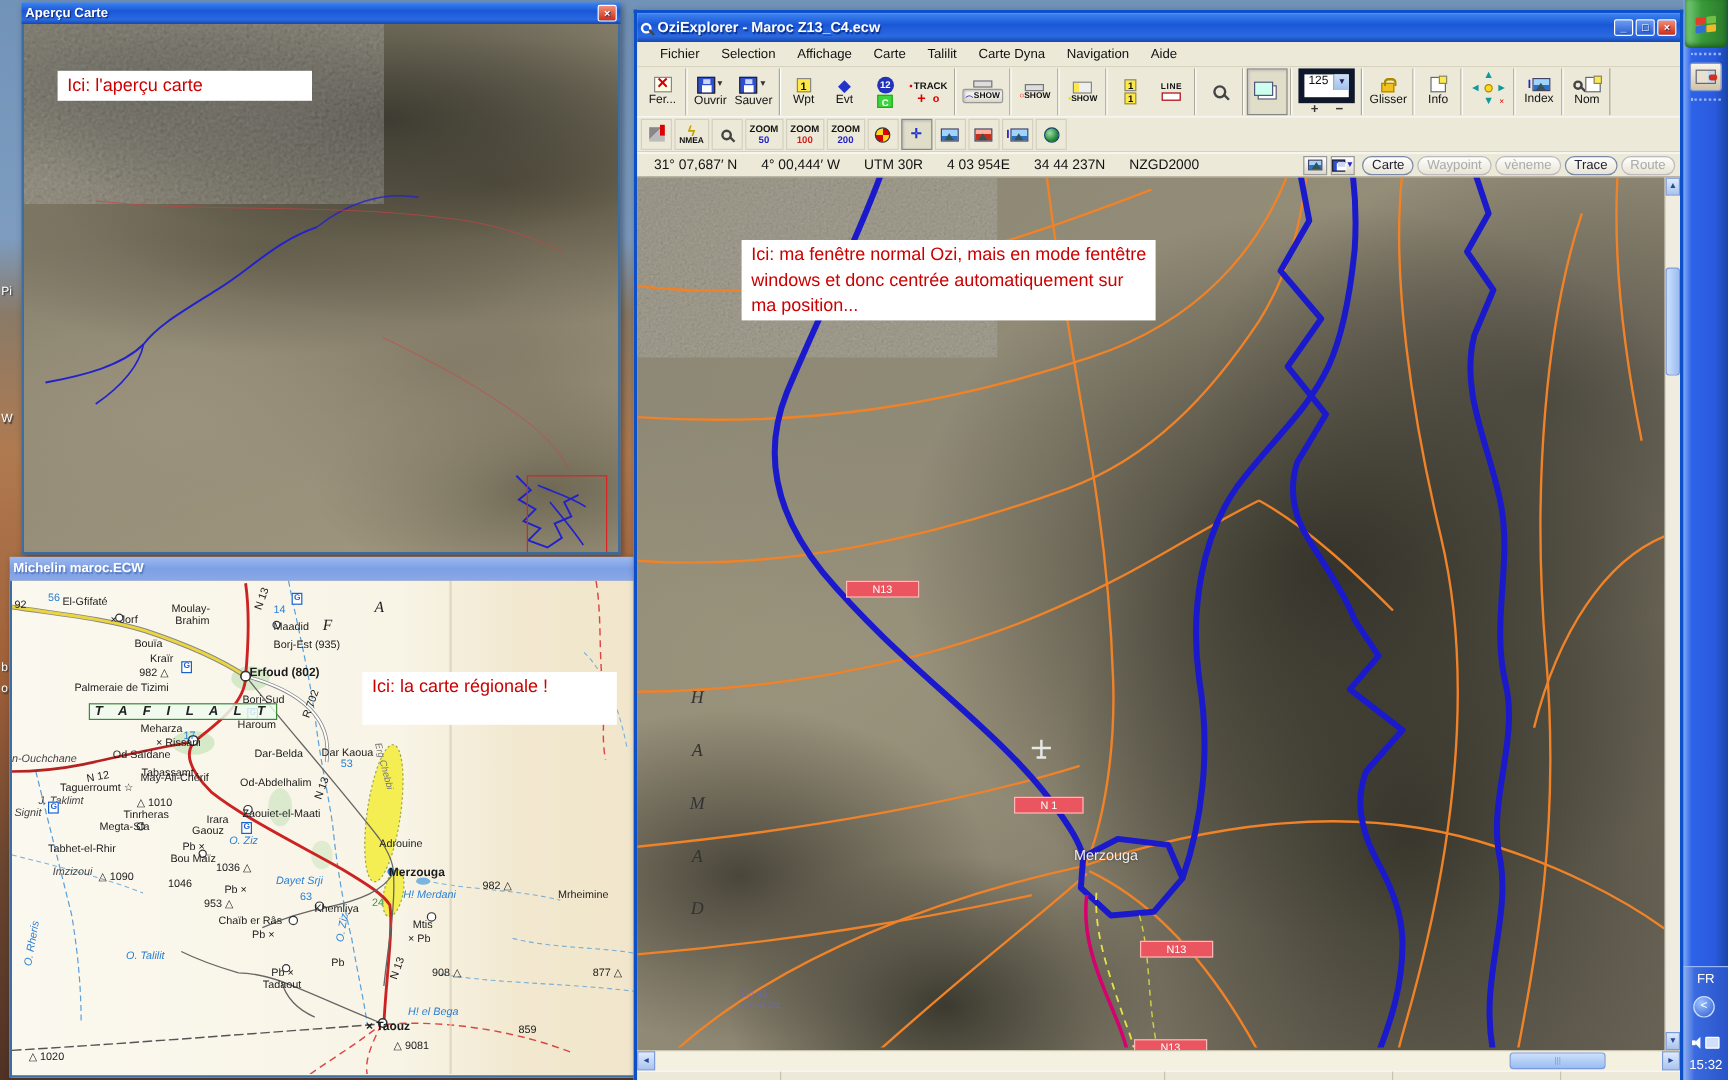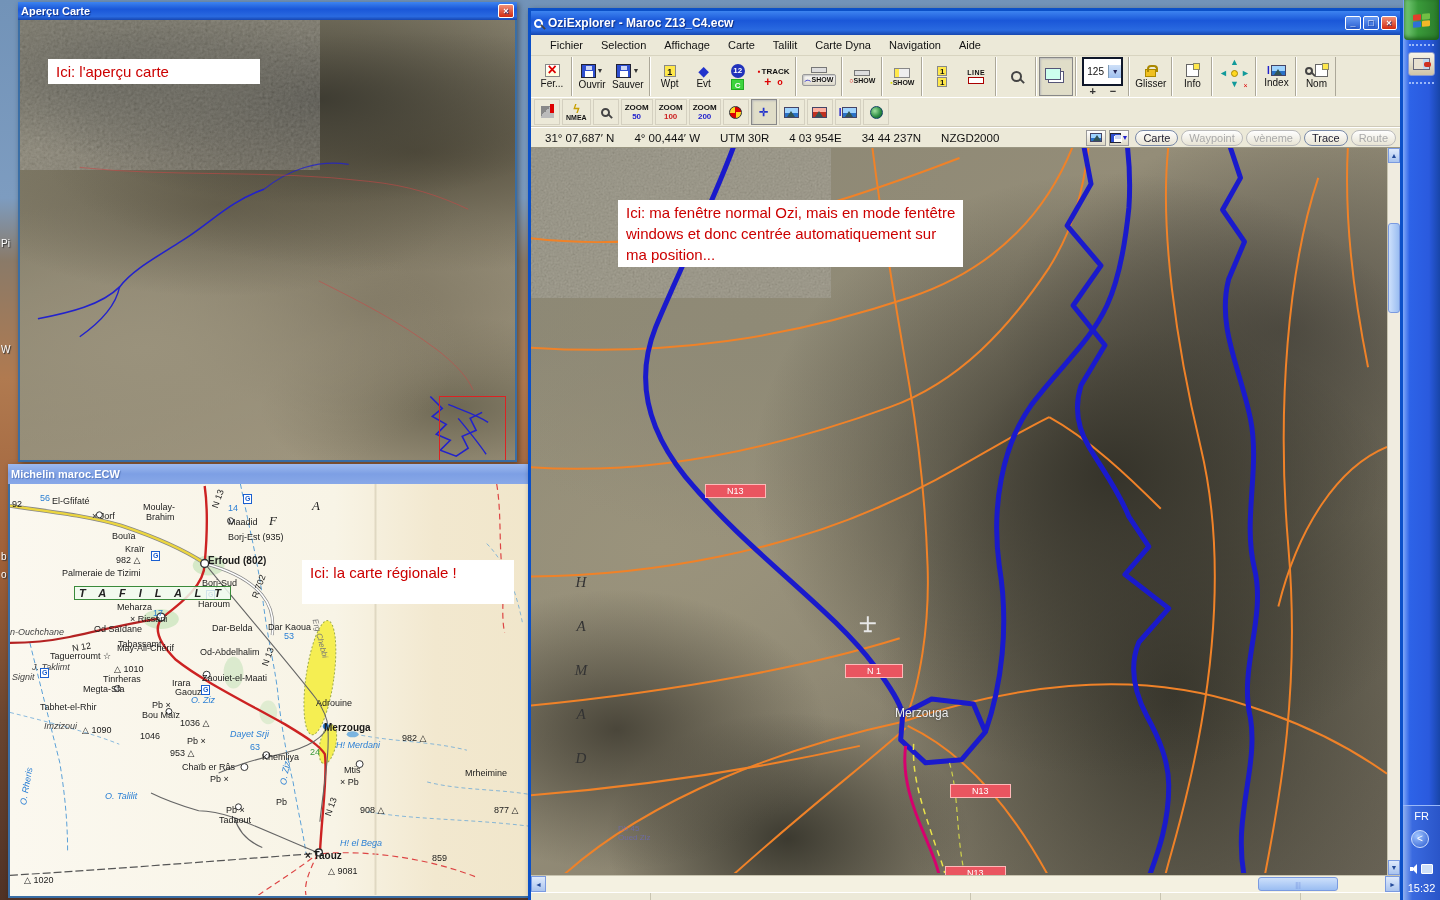--- a/index.html
+++ b/index.html
@@ -95,21 +95,21 @@
   .oshow::before{content:"○";color:#d00}
   .yshow{font-size:7px;font-weight:bold}
   .yshow::before{content:"▪";color:#dd0}
   .ic-route{width:16px;height:10px;background:linear-gradient(90deg,#ffe84a 30%,#eee 30%);border:1px solid #888}
   .linetxt{font-size:7px;font-weight:bold;letter-spacing:.5px}
   .ruler{width:16px;height:7px;border:1px solid #a00;background:#fff}
   .mag{width:11px;height:11px;border:2px solid #444;border-radius:50%;position:relative}
   .mag::after{content:"";position:absolute;width:6px;height:2px;background:#444;transform:rotate(45deg);right:-5px;bottom:-2px}
   .ic-win{width:16px;height:12px;border:1px solid #557;background:#fff;position:relative}
   .ic-win::before{content:"";position:absolute;left:-4px;top:-4px;width:14px;height:10px;border:1px solid #557;background:#cfe}
-  .combo{display:flex;align-items:center;border:2px solid #0f172a;background:#fff;height:32px}
+  .combo{display:flex;border:5px solid #0f172a;background:#fff;height:32px}
   .combo .cv{font-size:10px;padding:0 3px;min-width:24px}
   .combo .cb{width:13px;height:13px;background:linear-gradient(#cfe0f8,#9fc0ee);border-left:1px solid #7f9db9;color:#225;font-size:7px;text-align:center;line-height:13px}
   .pm{font-size:11px;font-weight:bold;color:#333;line-height:9px}
   .lock{width:11px;height:8px;background:#f0c020;border:1px solid #a80;position:relative;margin-top:5px}
   .lock::before{content:"";position:absolute;left:1px;top:-5px;width:7px;height:5px;border:2px solid #a80;border-bottom:none;border-radius:4px 4px 0 0}
   .ic-note{width:13px;height:13px;background:#fff;border:1px solid #666;position:relative}
   .ic-note::after{content:"";position:absolute;right:-2px;top:-2px;width:5px;height:5px;background:#ffe84a;border:1px solid #886}
   .panpad{display:grid;grid-template-columns:10px 10px 10px;grid-template-rows:10px 10px 10px;align-items:center;justify-items:center}
   .pan-a{color:#119a9a;font-size:9px;line-height:9px}
   .pan-c{width:7px;height:7px;border-radius:50%;background:#ffd820;border:1px solid #a80}
@@ -300,40 +300,40 @@
         <div class="mlab" style="left: 107px; top: 159px;">May-Ali-Chérif</div>
         <div class="mlab" style="left: 190px; top: 163px;">Od-Abdelhalim</div>
         <div class="mlab" style="left: 108px; top: 155px;">Tabassamt</div>
         <div class="mlab it" style="left: 22px; top: 178px;">J. Taklimt</div>
         <div class="mlab" style="left: 104px; top: 180px;">△ 1010</div>
         <div class="mlab it" style="left: 2px; top: 188px;">Signit</div>
         <div class="mlab g" style="left: 30px; top: 184px;">G</div>
         <div class="mlab" style="left: 93px; top: 190px;">Tinrheras</div>
         <div class="mlab" style="left: 73px; top: 200px;">Megta-Sfa</div>
         <div class="mlab" style="left: 162px; top: 194px;">Irara</div>
-        <div class="mlab" style="left: 165px; top: 203px;">Gaouz</div>
+        <div class="mlab" style="left: 150px; top: 203px;">Gaouz</div>
         <div class="mlab g" style="left: 191px; top: 201px;">G</div>
         <div class="mlab" style="left: 192px; top: 189px;">Zaouiet-el-Maati</div>
         <div class="mlab rot" style="left: 250px; top: 180px;">N 13</div>
         <div class="mlab blit" style="left: 181px; top: 211px;">O. Ziz</div>
         <div class="mlab ergrot" style="left: 290px; top: 150px;">Erg Chebbi</div>
         <div class="mlab" style="left: 30px; top: 218px;">Tabhet-el-Rhir</div>
         <div class="mlab" style="left: 142px; top: 216px;">Pb ×</div>
         <div class="mlab" style="left: 132px; top: 226px;">Bou Maïz</div>
         <div class="mlab" style="left: 306px; top: 214px;">Adrouine</div>
         <div class="mlab bold" style="left: 314px; top: 238px;">Merzouga</div>
         <div class="mlab it" style="left: 34px; top: 237px;">Imzizoui</div>
         <div class="mlab" style="left: 72px; top: 241px;">△ 1090</div>
         <div class="mlab" style="left: 130px; top: 247px;">1046</div>
         <div class="mlab" style="left: 170px; top: 234px;">1036 △</div>
         <div class="mlab" style="left: 177px; top: 252px;">Pb ×</div>
         <div class="mlab blit" style="left: 220px; top: 245px;">Dayet Srji</div>
         <div class="mlab bl" style="left: 240px; top: 258px;">63</div>
         <div class="mlab" style="left: 392px; top: 249px;">982 △</div>
-        <div class="mlab" style="left: 455px; top: 256px; margin-top: 28px;">Mrheimine</div>
+        <div class="mlab" style="left: 455px; top: 256px;">Mrheimine</div>
         <div class="mlab" style="left: 160px; top: 264px;">953 △</div>
         <div class="mlab" style="left: 252px; top: 268px;">Khemliya</div>
         <div class="mlab gr" style="left: 300px; top: 263px;">24</div>
         <div class="mlab blit" style="left: 326px; top: 256px;">H! Merdani</div>
         <div class="mlab" style="left: 172px; top: 278px;">Chaïb er Râs</div>
         <div class="mlab" style="left: 200px; top: 290px;">Pb ×</div>
         <div class="mlab" style="left: 334px; top: 281px;">Mtis</div>
         <div class="mlab" style="left: 330px; top: 293px;">× Pb</div>
         <div class="mlab blrot" style="left: 268px; top: 300px;">O. Ziz</div>
         <div class="mlab blit" style="left: 95px; top: 307px;">O. Talilit</div>

